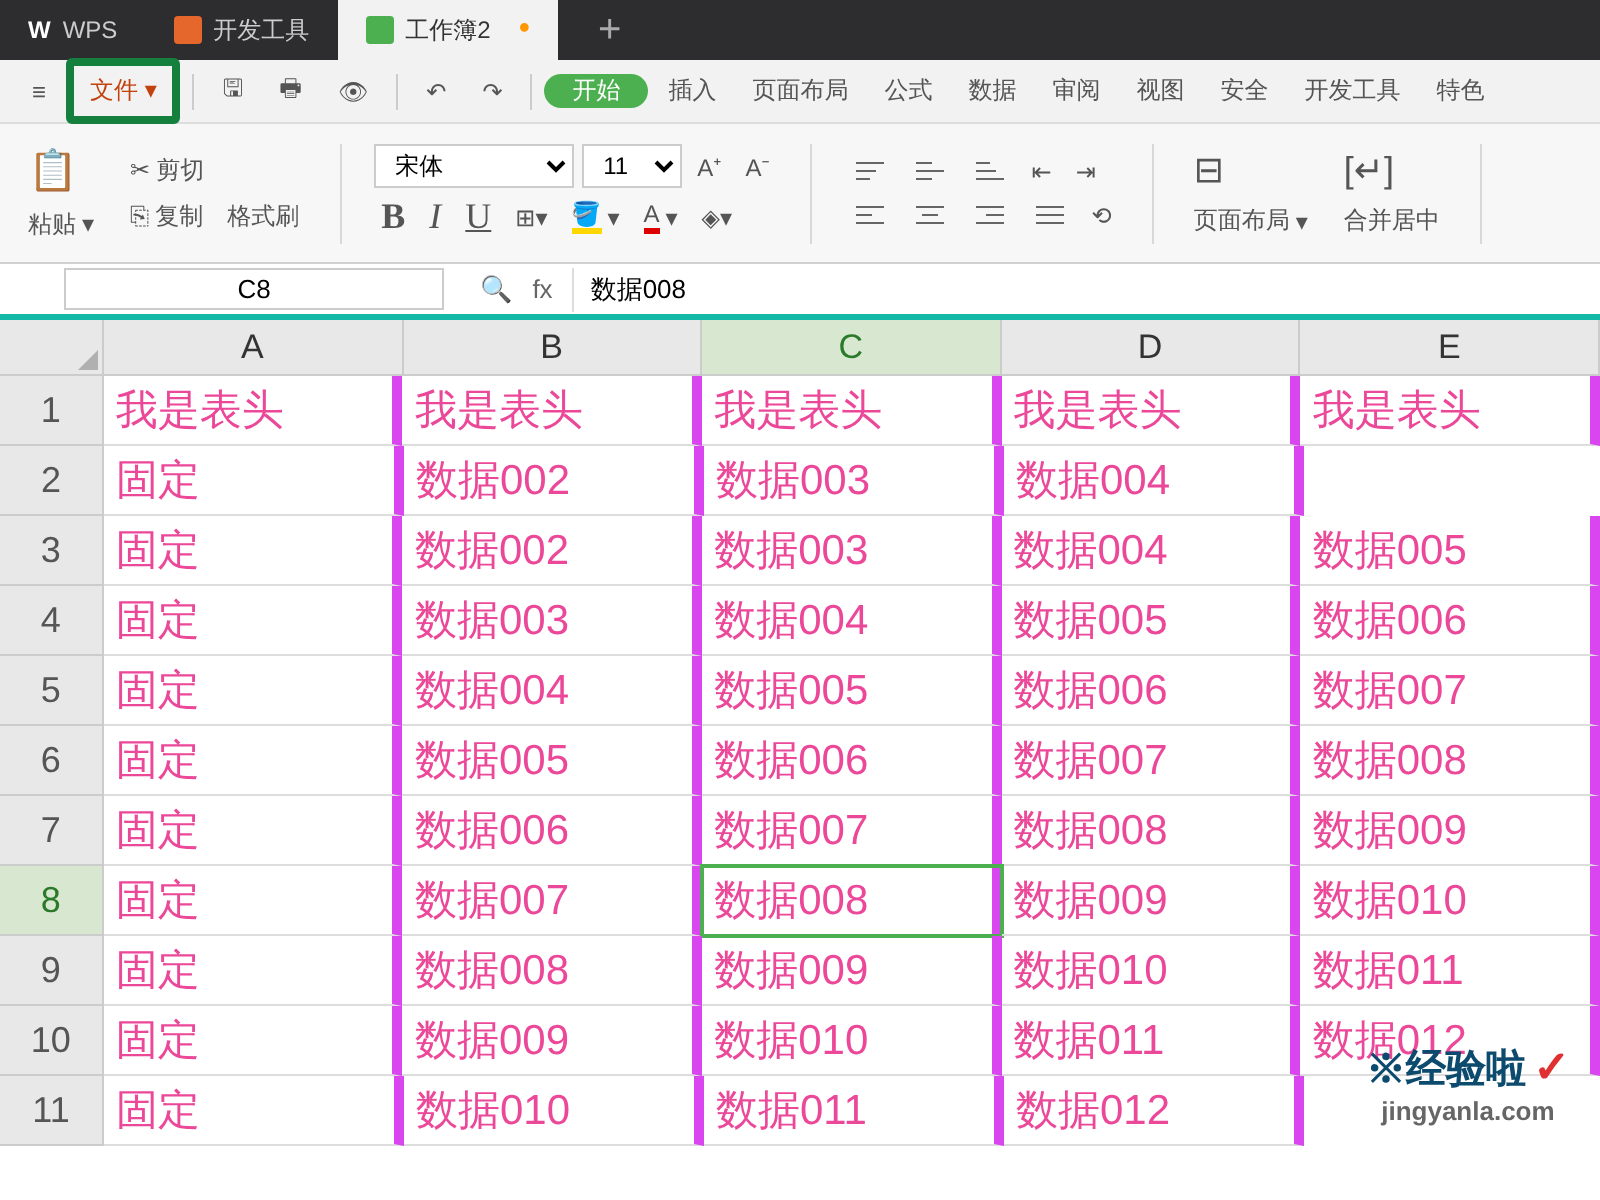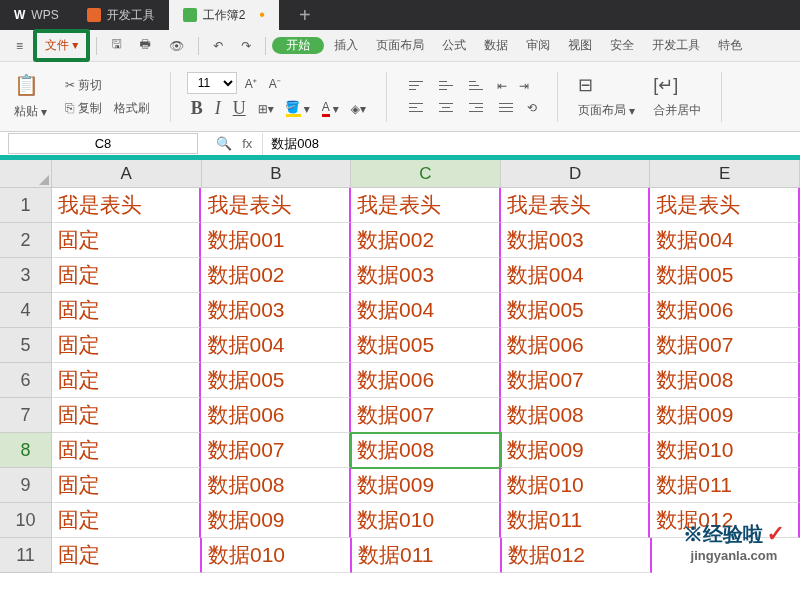--- a/index.html
+++ b/index.html
@@ -23,36 +23,36 @@
 .toolbar { background: #f7f7f7; height: 70px; display: flex; align-items: center; padding: 4px 10px; border-bottom: 1px solid #d0d0d0; gap: 10px; font-size: 12px; color: #555; }
 .tool-group { display: flex; flex-direction: column; gap: 2px; }
 .tool-row { display: flex; align-items: center; gap: 4px; }
 .tool-btn { padding: 2px 4px; cursor: pointer; display: flex; align-items: center; gap: 3px; border-radius: 2px; }
 .vdiv { width: 1px; height: 50px; background: #d8d8d8; margin: 0 6px; }
 .font-sel { border: 1px solid #ccc; padding: 2px 6px; background: #fff; font-size: 12px; }
 .btn-txt { font-size: 18px; font-family: serif; }
 .aln { width: 18px; height: 16px; display: flex; flex-direction: column; justify-content: space-around; padding: 2px; }
 .aln span { height: 1.5px; background: #666; }
 
-.formula-bar { height: 28px; display: flex; align-items: center; border-bottom: 5px solid #14b8a6; font-size: 13px; }
+.formula-bar { height: 28px; display: flex; align-items: center; border-bottom: 3px solid #14b8a6; font-size: 13px; padding-left: 24px; }
 .name-box { width: 190px; border: 1px solid #ccc; padding: 2px 20px; margin: 0 8px; text-align: center; }
 .fx-icons { display: flex; gap: 10px; padding: 0 10px; color: #666; align-items: center; }
 .fx-input { flex: 1; padding: 2px 8px; border-left: 1px solid #ddd; }
 
 .grid-area { position: relative; }
 .col-headers { display: flex; height: 28px; }
 .corner { width: 52px; background: #e8e8e8; border-right: 1px solid #ccc; border-bottom: 1px solid #ccc; position: relative; }
 .corner::after { content: ''; position: absolute; right: 2px; bottom: 2px; width: 0; height: 0; border-left: 10px solid transparent; border-bottom: 10px solid #b0b0b0; }
 .col-h { width: 150px; background: #e8e8e8; border-right: 1px solid #ccc; border-bottom: 1px solid #ccc; display: flex; align-items: center; justify-content: center; font-size: 17px; color: #333; }
 .col-h.sel { background: #d8e8d0; color: #2a7a2a; }
 
 .row { display: flex; height: 35px; }
 .row-h { width: 52px; background: #e8e8e8; border-right: 1px solid #ccc; border-bottom: 1px solid #ccc; display: flex; align-items: center; justify-content: center; font-size: 18px; color: #555; }
 .row-h.sel { background: #d8e8d0; color: #2a7a2a; }
-.cell { width: 150px; border-right: 2px solid #d946ef; border-bottom: 1px solid #ddd; padding: 3px 6px; font-size: 21px; color: #c2410c; display: flex; align-items: center; overflow: hidden; white-space: nowrap; }
+.cell { width: 150px; border-right: 5px solid #d946ef; border-bottom: 1px solid #ddd; padding: 3px 6px; font-size: 21px; color: #ec4899; display: flex; align-items: center; overflow: hidden; white-space: nowrap; }
 .cell.active { outline: 2px solid #4cb050; outline-offset: -1px; }
 
 .watermark { position: absolute; right: 15px; bottom: 10px; font-size: 13px; color: #888; text-align: center; pointer-events: none; }
 .watermark .chk { color: #e03030; font-size: 22px; font-weight: bold; }
 </style>
 </head>
 <body>
 
 <div class="tabbar">
   <div class="tab">
@@ -104,20 +104,21 @@
     <div class="tool-row">
       <div class="tool-btn">⎘ <span>复制</span></div>
       <div class="tool-btn">
           <span>格式刷</span>
         </div>
     </div>
   </div>
   <div class="vdiv"></div>
   <div class="tool-group">
     <div class="tool-row">
+      <select class="font-sel" style="width:100px"><option>宋体</option></select>
       <select class="font-sel" style="width:50px"><option>11</option></select>
       <span class="tool-btn">A⁺</span>
       <span class="tool-btn">A⁻</span>
     </div>
     <div class="tool-row">
       <span class="tool-btn btn-txt" style="font-weight:bold">B</span>
       <span class="tool-btn btn-txt" style="font-style:italic">I</span>
       <span class="tool-btn btn-txt" style="text-decoration:underline">U</span>
       <span class="tool-btn">⊞▾</span>
       <span class="tool-btn"><span style="border-bottom:3px solid #ffd700">🪣</span>▾</span>
@@ -221,21 +222,20 @@
         <div class="row-h">1</div>
         <div class="cell">我是表头</div>
         <div class="cell">我是表头</div>
         <div class="cell">我是表头</div>
         <div class="cell">我是表头</div>
         <div class="cell">我是表头</div>
       </div>
       <div class="row">
         <div class="row-h">2</div>
         <div class="cell">固定</div>
-        <div class="cell">数据001</div>
         <div class="cell">数据002</div>
         <div class="cell">数据003</div>
         <div class="cell">数据004</div>
       </div>
       <div class="row">
         <div class="row-h">3</div>
         <div class="cell">固定</div>
         <div class="cell">数据002</div>
         <div class="cell">数据003</div>
         <div class="cell">数据004</div>

